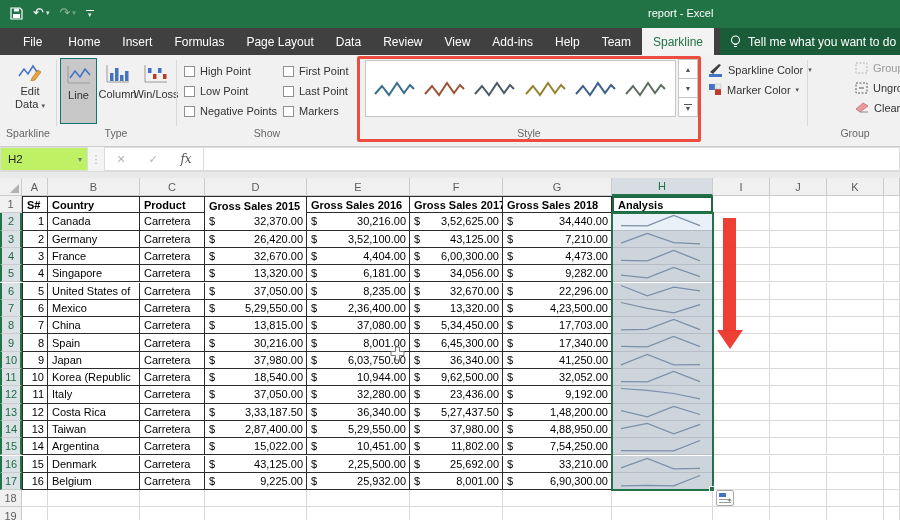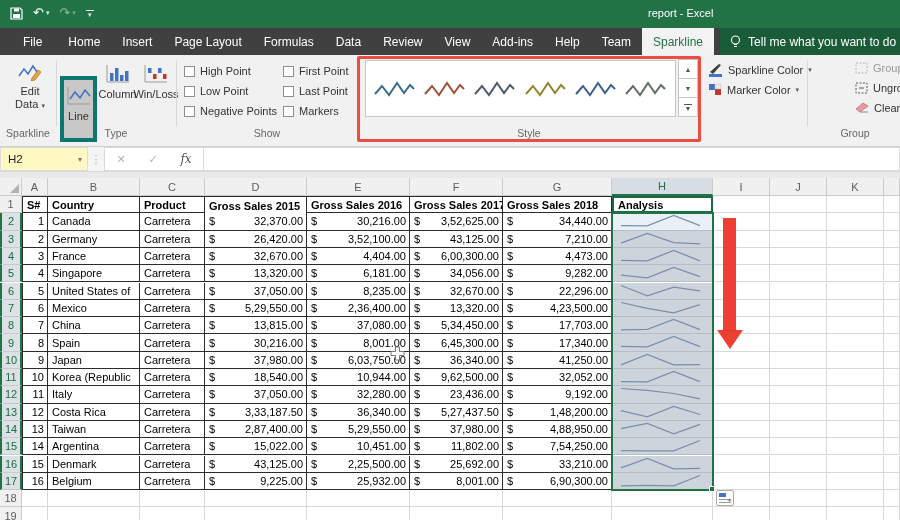--- a/index.html
+++ b/index.html
@@ -25,42 +25,42 @@
             font-size:12px; padding:0 10px; margin-left:6px; white-space:nowrap; }
 
   
   .ribbon { position:absolute; left:0; top:55px; width:900px; height:92px; background:#f1f1f1;
             border-bottom:1px solid #cfcfcf; font-size:11px; color:#333; }
   .gsep { position:absolute; top:5px; height:66px; width:1px; background:#d8d8d8; }
   .glabel { position:absolute; top:72px; font-size:10.5px; color:#666; text-align:center; }
 
   .bigbtn { position:absolute; top:3px; display:flex; flex-direction:column; align-items:center;
             padding-top:6px; height:66px; text-align:center; line-height:13px; color:#333; }
-  .bigbtn.on { background:#c8c8c8; border:4px solid #0f766e;margin-top:18px; }
+  .bigbtn.on { background:#c8c8c8; border:1px solid #0f766e; }
   .bigbtn svg { margin-bottom:4px; }
   .caret-s { font-size:7px; color:#555; }
 
   .chk { position:absolute; display:flex; align-items:center; gap:5px; }
   .chk .box { width:11px; height:11px; background:#fff; border:1px solid #8f8f8f; }
 
   .gallery { position:absolute; left:365px; top:5px; width:311px; height:57px; background:#fff;
              border:1px solid #c6c6c6; display:flex; align-items:center; justify-content:space-around; padding:0 4px; }
   .gal-scroll { position:absolute; left:678px; top:5px; width:20px; height:57px; display:flex; flex-direction:column; }
   .gal-scroll div { flex:1; background:#fff; border:1px solid #c6c6c6; margin-top:-1px; display:flex;
                     align-items:center; justify-content:center; font-size:7px; color:#555; }
   .redbox { position:absolute; left:357px; top:1px; width:344px; height:86px;
             border:3px solid rgba(236,53,40,.88); border-radius:2px; pointer-events:none; }
 
   .smallbtn { position:absolute; display:flex; align-items:center; gap:5px; font-size:11px; color:#333; white-space:nowrap; }
   .smallbtn.dim { color:#9a9a9a; }
 
   
   .fbar { position:absolute; left:0; top:147px; width:900px; height:25px; background:#f4f4f4;
           border-bottom:1px solid #d9d9d9; display:flex; align-items:stretch; font-size:11.5px; }
-  .namebox { width:88px; background:#fef9c3; border:1px solid #dcdcdc; display:flex; align-items:center;
+  .namebox { width:88px; background:#bef264; border:1px solid #dcdcdc; display:flex; align-items:center;
              padding-left:7px; color:#222; position:relative; }
   .namebox .caret { position:absolute; right:5px; font-size:8px; color:#777; }
   .fdots { width:16px; display:flex; align-items:center; justify-content:center; color:#adadad; font-size:11px; }
   .fbtns { width:100px; background:#fff; border:1px solid #dcdcdc; display:flex; align-items:center;
            justify-content:space-around; }
   .fbtns .x { color:#b3b3b3; font-size:11px; }
   .fbtns .ck { color:#b3b3b3; font-size:11px; }
   .fbtns .fx { font-family:"DejaVu Serif", serif; font-style:italic; color:#555; font-size:12px; }
   .ffield { flex:1; background:#fff; border:1px solid #dcdcdc; border-left:none; }
 
@@ -125,22 +125,22 @@
         </span>
     </div>
     <div class="win-title">report  -  Excel</div>
   </div>
 
   <div class="tabbar">
     <span id="tabs-holder" style="display:flex;">
         <span class="tab file">File</span>
         <span class="tab">Home</span>
         <span class="tab">Insert</span>
+        <span class="tab">Formulas</span>
         <span class="tab">Page Layout</span>
-        <span class="tab">Formulas</span>
         <span class="tab">Data</span>
         <span class="tab">Review</span>
         <span class="tab">View</span>
         <span class="tab">Add-ins</span>
         <span class="tab">Help</span>
         <span class="tab">Team</span>
         <span class="tab active">Sparkline</span>
       </span>
     <span class="tellme">
       <svg width="11" height="14" viewBox="0 0 11 14">

